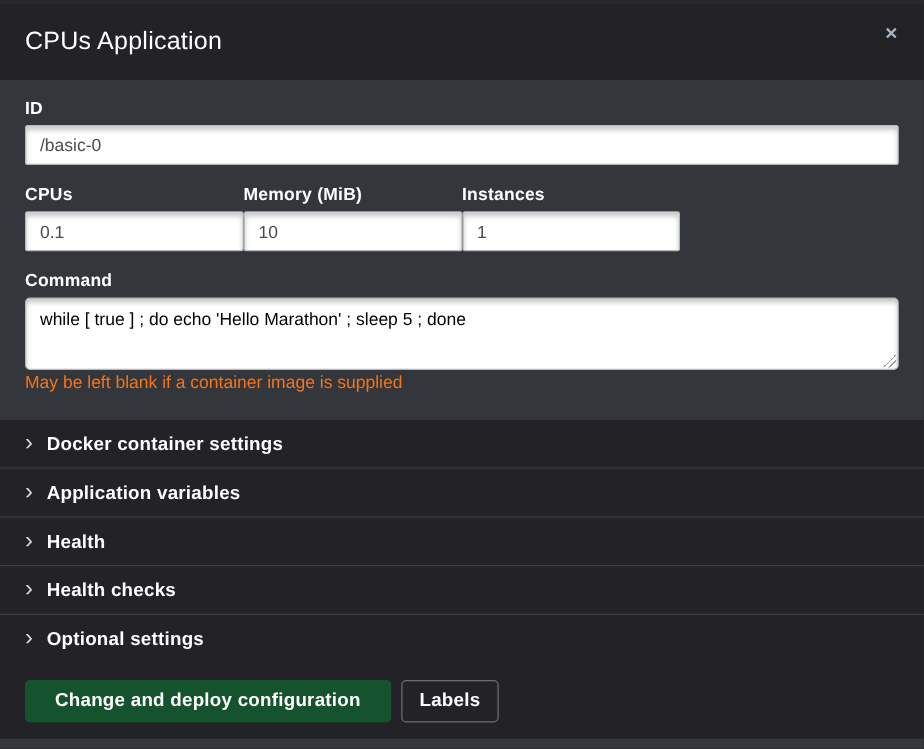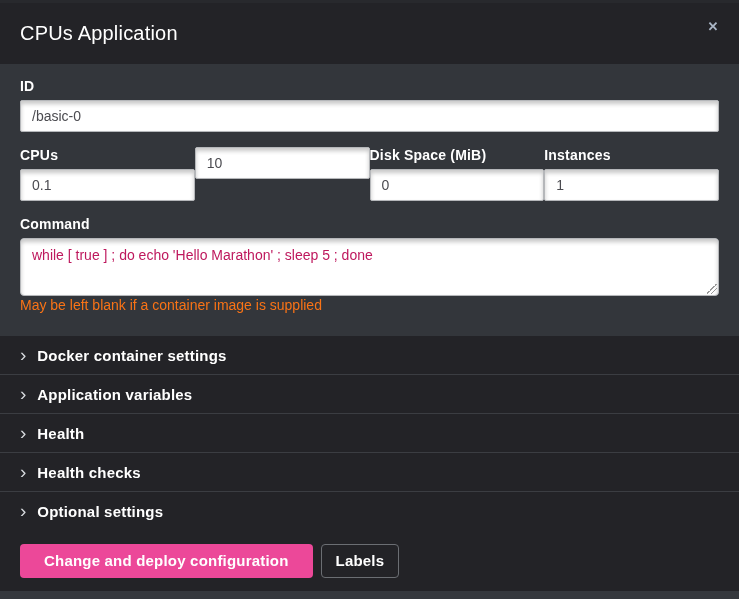--- a/index.html
+++ b/index.html
@@ -67,21 +67,21 @@
     margin-bottom: 15px;
   }
   .textarea-wrap { position: relative; }
   .command-textarea {
     width: 100%; height: 58px; resize: none;
     background: #ffffff;
     border: 1px solid #b5b7ba; border-radius: 4px;
     box-shadow: inset 0 3px 4px rgba(0,0,0,0.22);
     padding: 8px 11px;
     font-family: "Liberation Sans", sans-serif;
-    font-size: 14px; color: #be185d;
+    font-size: 14px; color: #000000;
     outline: none; display: block;
   }
   .resize-grip {
     position: absolute; right: 2px; bottom: 2px;
     width: 10px; height: 10px;
     background:
       linear-gradient(135deg, transparent 45%, #9a9a9a 45%, #9a9a9a 52%, transparent 52%,
         transparent 68%, #9a9a9a 68%, #9a9a9a 75%, transparent 75%);
   }
   .help-text {
@@ -110,21 +110,21 @@
     background: #232327; height: 61px; flex: 0 0 auto;
     display: flex; align-items: center; padding: 0 20px;
   }
   .btn {
     height: 34px; border-radius: 4px;
     font-family: "Liberation Sans", sans-serif;
     font-size: 15px; font-weight: bold;
     cursor: pointer; letter-spacing: 0.2px;
   }
   .btn-primary {
-    background: #ec4899; color: #ffffff;
+    background: #14532d; color: #ffffff;
     border: none; padding: 0 24px;
     margin-right: 8px;
   }
   .btn-default {
     background: transparent; color: #ffffff;
     border: 1px solid #6b6e73; padding: 0 14px;
   }
 </style>
 </head>
 <body>
@@ -145,25 +145,22 @@
         <label class="form-label">ID</label>
         <input class="text-input" type="text" value="/basic-0" style="">
       </div>
 
       <div class="field-row">
         <div>
           <label class="form-label">CPUs</label>
           <input class="text-input" type="text" value="0.1" style="">
         </div>
         <div>
+          <label class="form-label">Memory (MiB)</label>
           <input class="text-input" type="text" value="10" style="">
-        </div>
-        <div>
-          <label class="form-label">Disk Space (MiB)</label>
-          <input class="text-input" type="text" value="0" style="">
         </div>
         <div>
           <label class="form-label">Instances</label>
           <input class="text-input" type="text" value="1" style="">
         </div>
       </div>
 
       <div class="form-group">
         <label class="form-label">Command</label>
         <div class="textarea-wrap">

